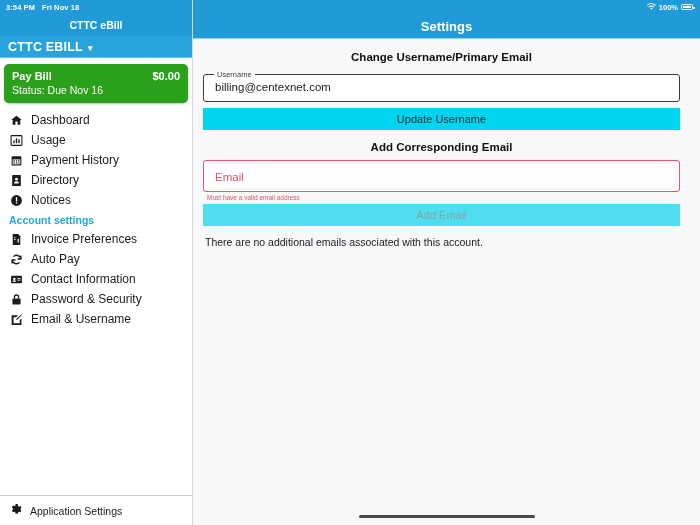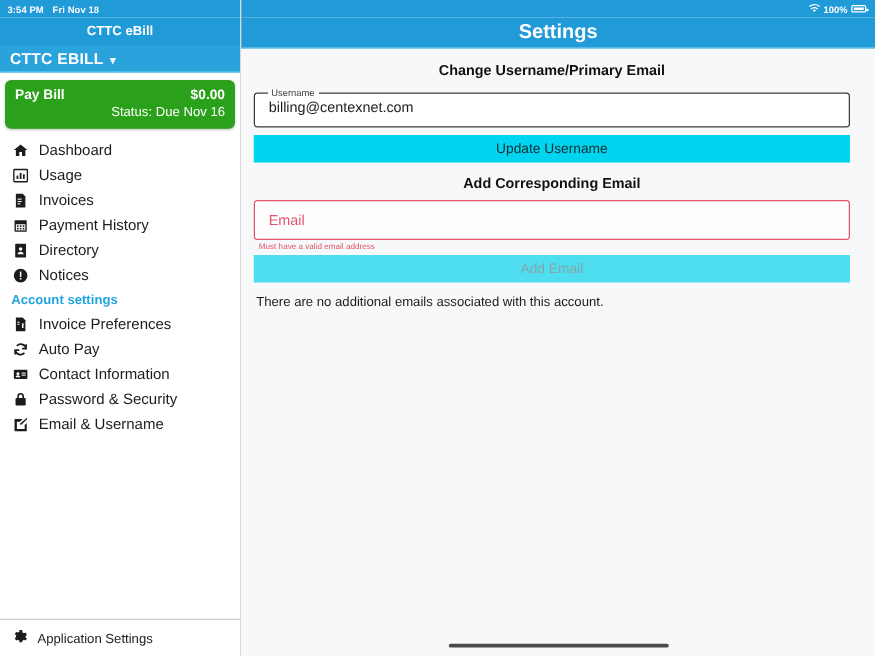--- a/index.html
+++ b/index.html
@@ -39,21 +39,20 @@
     letter-spacing: .2px;
     border-bottom: 1px solid #55c8ef;
   }
   .chev { font-size: 9px; opacity: .95; transform: translateY(1px); }
 
   .paybill-wrap { padding: 6px 4px 4px 4px; }
   .paybill {
     background: #2BA01A; border-radius: 5px;
     padding: 6px 8px 7px 8px; color: #ffffff;
     box-shadow: 0 1px 2px rgba(0,0,0,.25);
-    text-align: right;
   }
   .paybill-row1 {
     display: flex; justify-content: space-between; align-items: baseline;
     font-size: 11px; font-weight: bold; margin-bottom: 2px;
   }
   .paybill-row2 { font-size: 10.5px; }
 
   .navlist { padding-top: 3px; }
   .navitem {
     display: flex; align-items: center;
@@ -88,21 +87,21 @@
   }
   .main-statusbar {
     height: 14px; background: #219AD8;
     display: flex; align-items: center; justify-content: flex-end;
     padding-right: 7px; gap: 3px;
     color: #ffffff; font-size: 7.5px; font-weight: bold;
   }
   .main-titlebar {
     height: 25px; background: #219AD8;
     display: flex; align-items: center; justify-content: center;
-    color: #ffffff; font-size: 16px; font-weight: bold;
+    color: #ffffff; font-size: 13px; font-weight: bold;
     border-bottom: 1px solid #8fd6f2;
   }
   .content { padding: 8px 20px 0 10px; }
 
   .sec-title {
     text-align: center; font-size: 11.5px; font-weight: bold;
     color: #111111; margin: 4px 0 7px 0;
   }
 
   
@@ -203,31 +202,20 @@
           <svg width="13" height="13" viewBox="0 0 24 24" fill="none" stroke="#1c1c1e" stroke-width="2">
               <rect x="2" y="3" width="20" height="18" rx="1"></rect>
               <rect x="6" y="12" width="2.6" height="5" fill="#1c1c1e" stroke="none"></rect>
               <rect x="10.7" y="8" width="2.6" height="9" fill="#1c1c1e" stroke="none"></rect>
               <rect x="15.4" y="10" width="2.6" height="7" fill="#1c1c1e" stroke="none"></rect>
             </svg>
         </span>
         <span>Usage</span>
       </div>
 
-      <div class="navitem">
-        <span class="ico">
-          <svg width="13" height="13" viewBox="0 0 24 24" fill="#1c1c1e">
-              <path d="M5 2h10l4 4v16H5z"></path>
-              <rect x="7.5" y="9" width="6" height="1.6" fill="#fff"></rect>
-              <rect x="7.5" y="12.5" width="6" height="1.6" fill="#fff"></rect>
-              <rect x="7.5" y="16" width="4" height="1.6" fill="#fff"></rect>
-            </svg>
-        </span>
-        <span>Invoices</span>
-      </div>
 
       <div class="navitem">
         <span class="ico">
           <svg width="13" height="13" viewBox="0 0 24 24" fill="#1c1c1e">
               <rect x="3" y="4" width="18" height="17" rx="1"></rect>
               <rect x="5" y="10" width="14" height="9" fill="#fff"></rect>
               <g fill="#1c1c1e">
                 <rect x="6.5" y="11.5" width="2.4" height="2.4"></rect>
                 <rect x="10.8" y="11.5" width="2.4" height="2.4"></rect>
                 <rect x="15.1" y="11.5" width="2.4" height="2.4"></rect>

